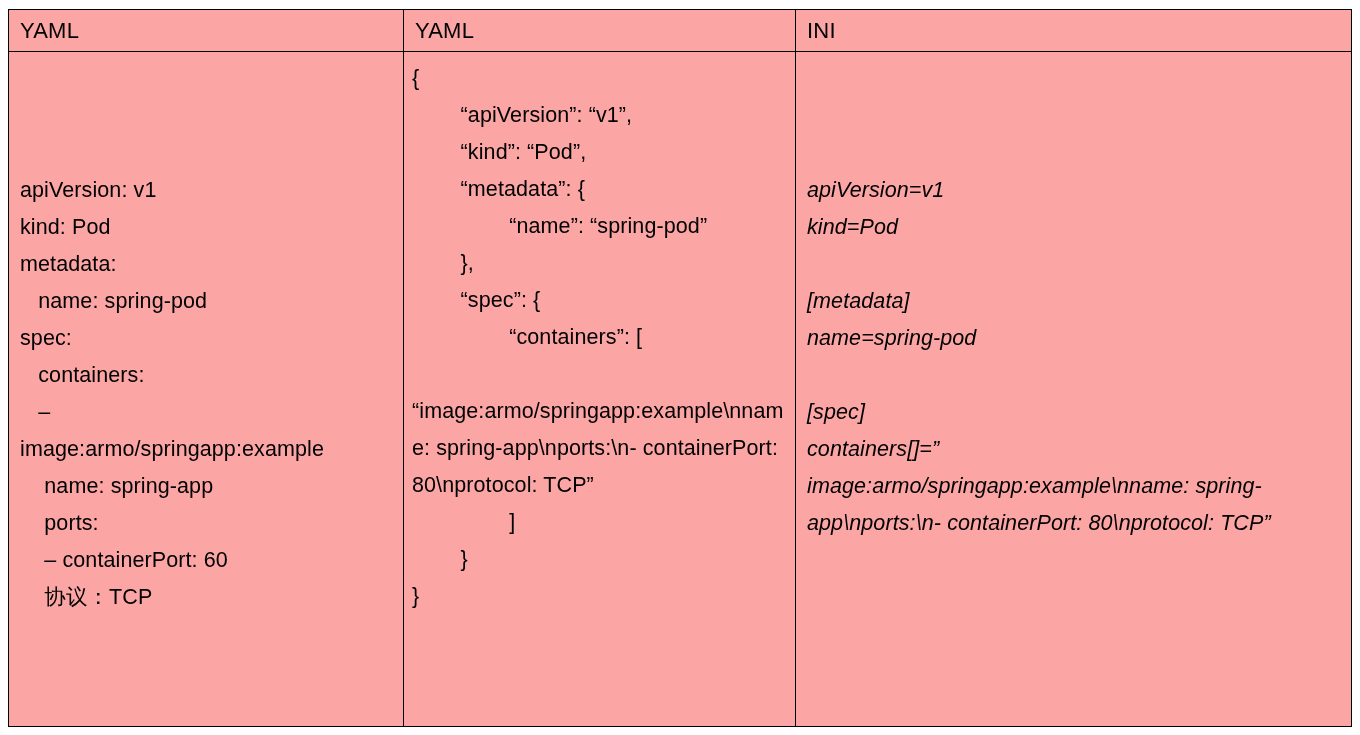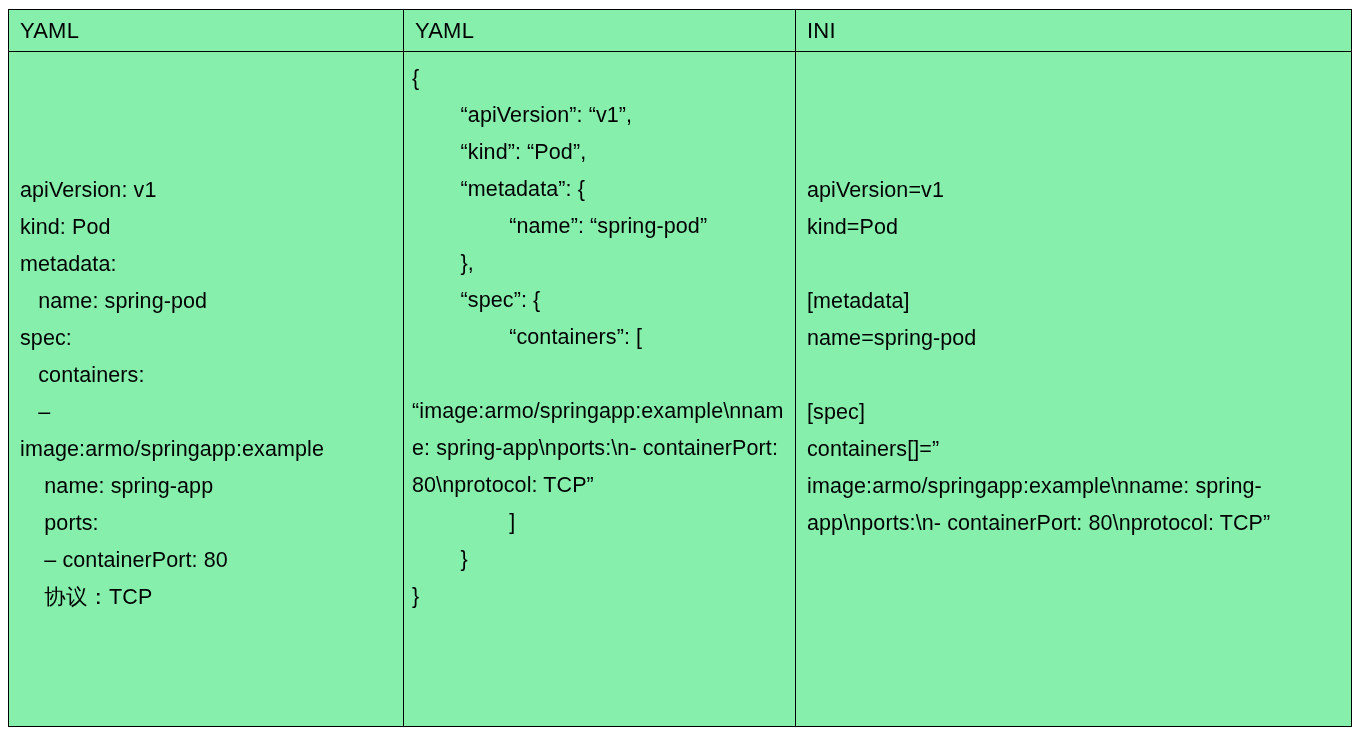--- a/index.html
+++ b/index.html
@@ -29,21 +29,21 @@
     height: 100%;
     border-collapse: collapse;
     table-layout: fixed;
   }
 
   table.format-table td,
   table.format-table th {
     border: 1.6px solid #000000;
     vertical-align: top;
     padding: 0;
-    background: #86efac;
+    background: #fca5a5;
     margin-left: 42px;
   }
 
   
   col.col-yaml { width: 395px; }
   col.col-json { width: 392px; }
   col.col-ini  { width: 556px; }
 
   
   thead th {
@@ -78,20 +78,21 @@
   }
   .cell-json {
     padding-left: 8px;
     padding-right: 4px;
     padding-top: 8px;
   }
   .cell-ini {
     padding-left: 11px;
     padding-right: 10px;
     padding-top: 120px;
+    font-style: italic;
   }
 </style>
 </head>
 <body>
 
 <div class="sheet">
   <table class="format-table">
     <colgroup>
       <col class="col-yaml">
       <col class="col-json">
@@ -116,21 +117,21 @@
           <div class="cell-body cell-yaml">apiVersion: v1
 kind: Pod
 metadata:
    name: spring-pod
 spec:
    containers:
    –
 image:armo/springapp:example
     name: spring-app
     ports:
-    – containerPort: 80
+    – containerPort: 60
     协议：TCP</div>
         </td>
         <td>
           <div class="cell-body cell-json">{
         “apiVersion”: “v1”,
         “kind”: “Pod”,
         “metadata”: {
                 “name”: “spring-pod”
         },
         “spec”: {

